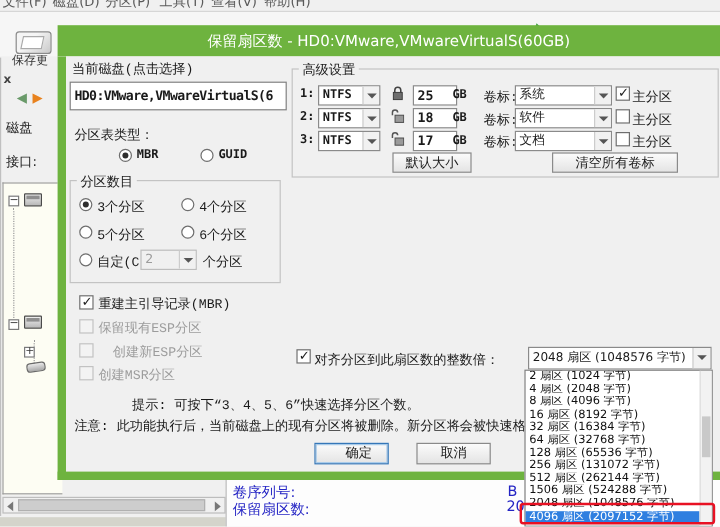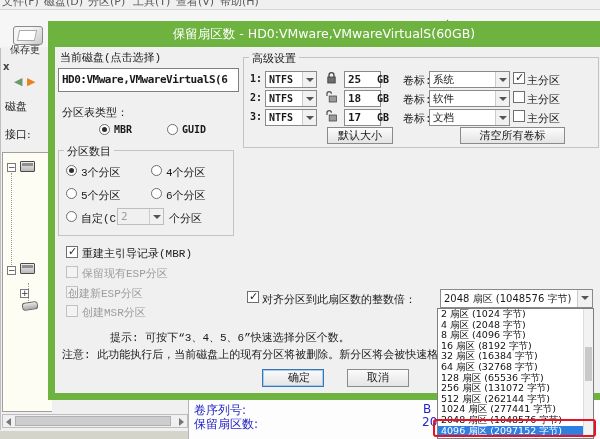--- a/index.html
+++ b/index.html
@@ -201,21 +201,21 @@
       </div>
       <span class="lbl" style="left:114px;top:164px;">个分区</span>
 
       <span class="cb on" style="left:11px;top:199px;">
           <span class="tick"></span>
         </span>
       <span class="lbl" style="left:27px;top:199px;">重建主引导记录(MBR)</span>
       <span class="cb dis" style="left:11px;top:219px;"></span>
       <span class="lbl dislbl" style="left:27px;top:219px;">保留现有ESP分区</span>
       <span class="cb dis" style="left:11px;top:239px;"></span>
-      <span class="lbl dislbl" style="left:13px;top:239px;">创建新ESP分区</span>
+      <span class="lbl dislbl" style="left:39px;top:239px;">创建新ESP分区</span>
       <span class="cb dis" style="left:11px;top:258px;"></span>
       <span class="lbl dislbl" style="left:27px;top:258px;">创建MSR分区</span>
 
       <span class="lbl" style="left:7px;top:283px;margin-left:48px;">提示: 可按下“3、4、5、6”快速选择分区个数。</span>
       <span class="lbl" style="left:7px;top:300px;">注意: 此功能执行后，当前磁盘上的现有分区将被删除。新分区将会被快速格式化。</span>
 
       <div class="gb" style="left:188px;top:10px;width:356px;height:91px;">
         <span class="lg">高级设置</span>
       </div>
 
@@ -298,21 +298,21 @@
   <div class="droplist">
     <div class="opt">2 扇区 (1024 字节)</div>
     <div class="opt">4 扇区 (2048 字节)</div>
     <div class="opt">8 扇区 (4096 字节)</div>
     <div class="opt">16 扇区 (8192 字节)</div>
     <div class="opt">32 扇区 (16384 字节)</div>
     <div class="opt">64 扇区 (32768 字节)</div>
     <div class="opt">128 扇区 (65536 字节)</div>
     <div class="opt">256 扇区 (131072 字节)</div>
     <div class="opt">512 扇区 (262144 字节)</div>
-    <div class="opt">1024 扇区 (277441 字节)</div>
+    <div class="opt">1506 扇区 (524288 字节)</div>
     <div class="opt">2048 扇区 (1048576 字节)</div>
     <div class="opt sel">4096 扇区 (2097152 字节)</div>
     <div class="dscroll">
         <span class="thumb"></span>
       </div>
   </div>
 
   <div class="redbox"></div>
 
 </div>

